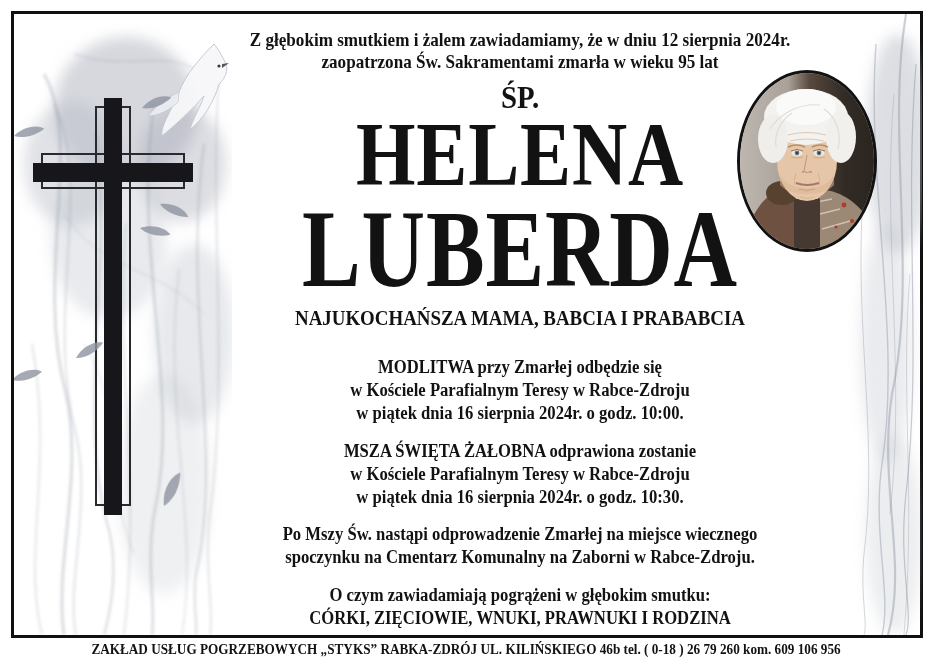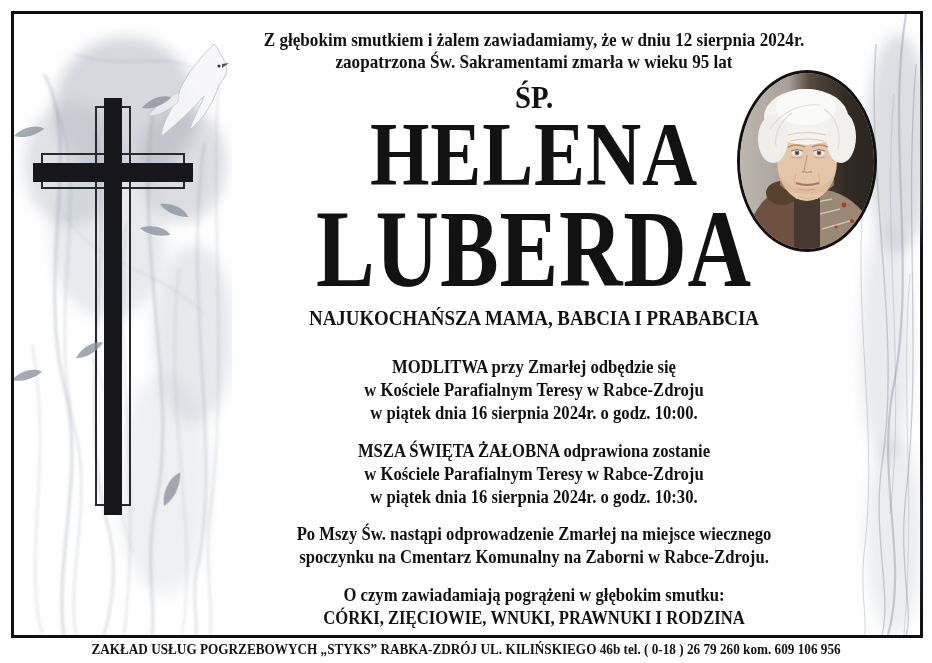--- a/index.html
+++ b/index.html
@@ -15,21 +15,21 @@
   .art { position:absolute; }
   .art-left  { left:14px; top:14px; width:218px; height:621px; }
   .art-right { left:846px; top:14px; width:76px; height:621px; }
   .portrait {
     position:absolute; left:737px; top:70px; width:140px; height:182px;
     border-radius:50%; border:3px solid #121212; overflow:hidden;
     box-shadow: inset 0 0 0 2px #ffffff, inset 0 0 0 3px #2a2a2a;
     background:#7a7068;
   }
   .portrait svg { position:absolute; left:0; top:0; width:100%; height:100%; }
-  .col { position:absolute; left:228px; top:0; width:612px; height:529px; }
+  .col { position:absolute; left:214px; top:0; width:612px; height:529px; }
   .tb  { position:absolute; left:0; right:0; text-align:center; font-weight:bold;
          transform:scaleX(.9); transform-origin:50% 50%; white-space:nowrap; }
   .intro    { top:29px;  font-size:19px;  line-height:22px; }
   .sp       { top:80px;  font-size:32px;  line-height:34px; }
   .firstname{ top:110px; font-size:90px;  line-height:1; letter-spacing:1px; transform:scaleX(.85); }
   .lastname { top:194px; font-size:110px; line-height:1; letter-spacing:1px; transform:scaleX(.80); }
   .relation { top:306px; font-size:21px;  line-height:24px; }
   .para     { font-size:18.5px; line-height:23px; }
   .p-prayer     { top:356px; }
   .p-mass       { top:440px; }

